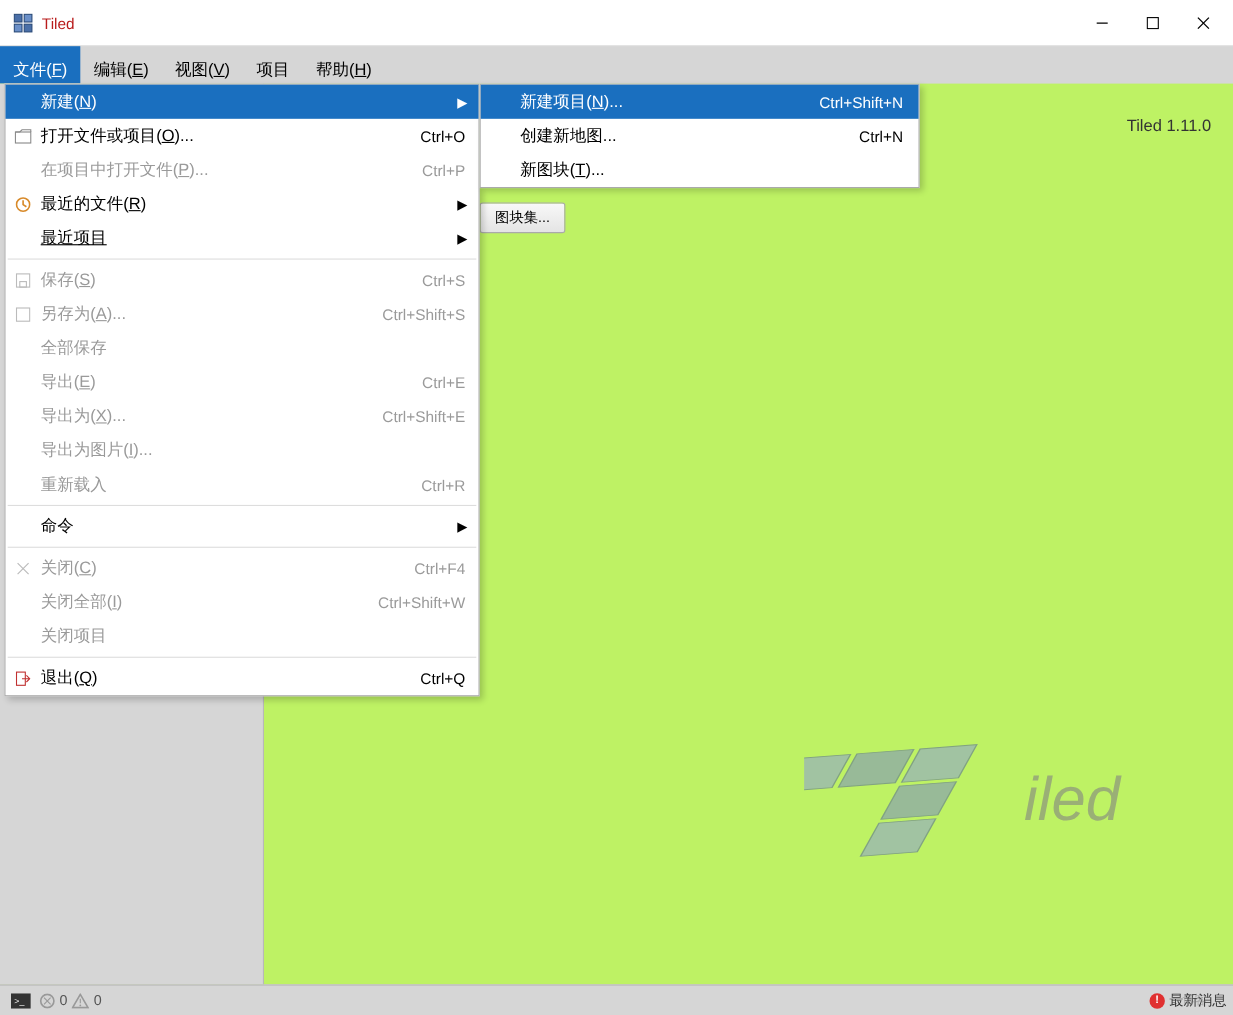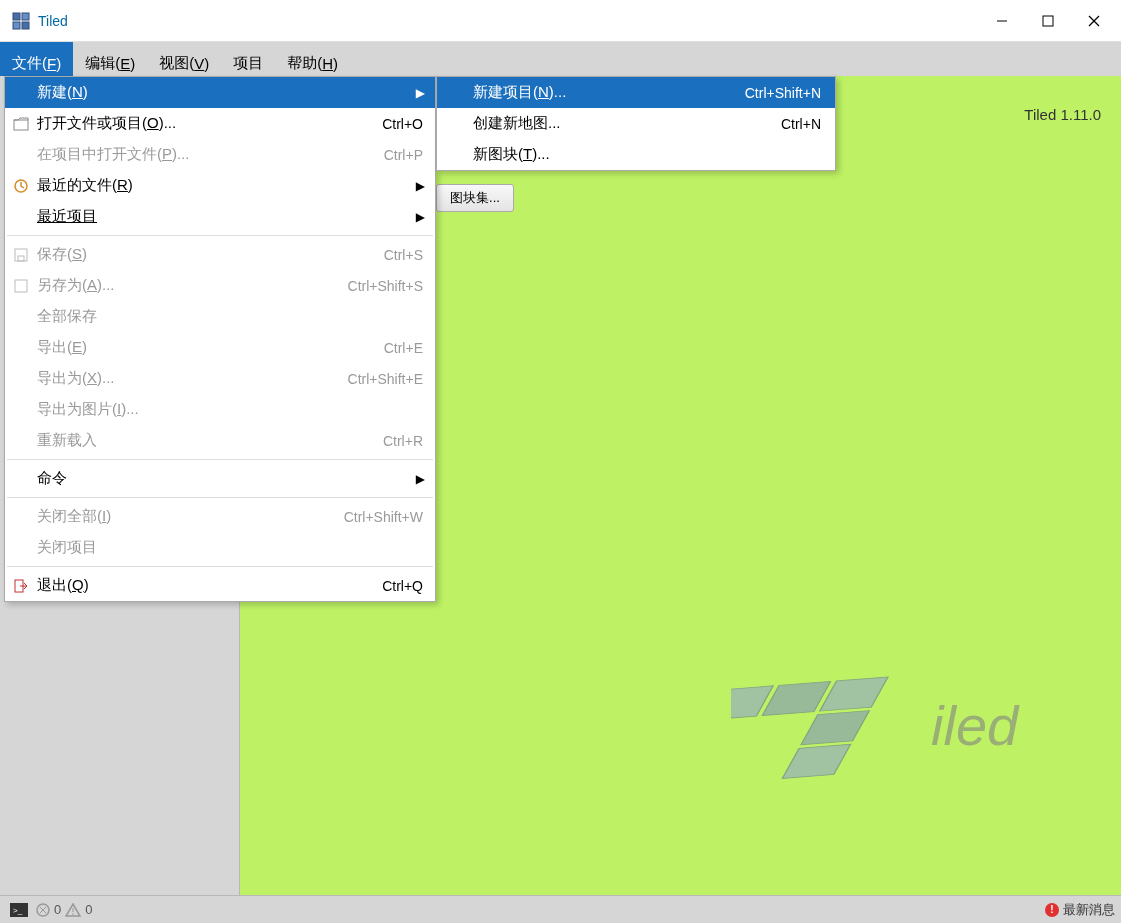--- a/index.html
+++ b/index.html
@@ -1,20 +1,20 @@
 <!DOCTYPE html>
 <html><head>
 <meta charset="utf-8">
 <style>
 * { margin: 0; padding: 0; box-sizing: border-box; font-family: "Microsoft YaHei", "Segoe UI", sans-serif; }
 body { width: 1121px; height: 923px; background: #d6d6d6; overflow: hidden; position: relative; }
 
 .titlebar { height: 42px; background: #fff; display: flex; align-items: center; padding: 0 4px; border-bottom: 1px solid #e0e0e0; }
 .titlebar .app-icon { width: 18px; height: 18px; margin: 0 8px; }
-.titlebar .title { font-size: 14px; color: #0369a1; flex: 1; }
+.titlebar .title { font-size: 14px; color: #b91c1c; flex: 1; }
 .titlebar .win-controls { display: flex; }
 .titlebar .win-btn { width: 46px; height: 42px; display: flex; align-items: center; justify-content: center; font-size: 14px; }
 
 .menubar { height: 44px; background: #d6d6d6; display: flex; align-items: stretch; border-bottom: 1px solid #b0b0b0; }
 .menubar .menu-item { padding: 0 12px; display: flex; align-items: center; font-size: 15px; color: #000; }
 .menubar .menu-item.active { background: #1a6fbf; color: #fff; }
 .menubar .menu-item .ul { text-decoration: underline; }
 
 .content { position: absolute; top: 76px; left: 0; right: 0; bottom: 28px; background: #bef264; }
 
@@ -192,20 +192,30 @@
       <span class="dshortcut">Ctrl+R</span>
   </div>
   <div class="dsep"></div>
   <div class="ditem">
     <span class="dicon"></span>
       <span class="dlabel">命令</span>
       <span class="darrow">▶</span>
   </div>
   <div class="dsep"></div>
   <div class="ditem disabled">
+    <span class="dicon">
+        <svg width="12" height="12">
+          <line x1="1" y1="1" x2="11" y2="11" stroke="#bbb"></line>
+          <line x1="11" y1="1" x2="1" y2="11" stroke="#bbb"></line>
+        </svg>
+      </span>
+    <span class="dlabel">关闭(<span class="ul">C</span>)</span>
+      <span class="dshortcut">Ctrl+F4</span>
+  </div>
+  <div class="ditem disabled">
     <span class="dicon"></span>
       <span class="dlabel">关闭全部(<span class="ul">I</span>)</span>
       <span class="dshortcut">Ctrl+Shift+W</span>
   </div>
   <div class="ditem disabled">
     <span class="dicon"></span>
       <span class="dlabel">关闭项目</span>
   </div>
   <div class="dsep"></div>
   <div class="ditem">

